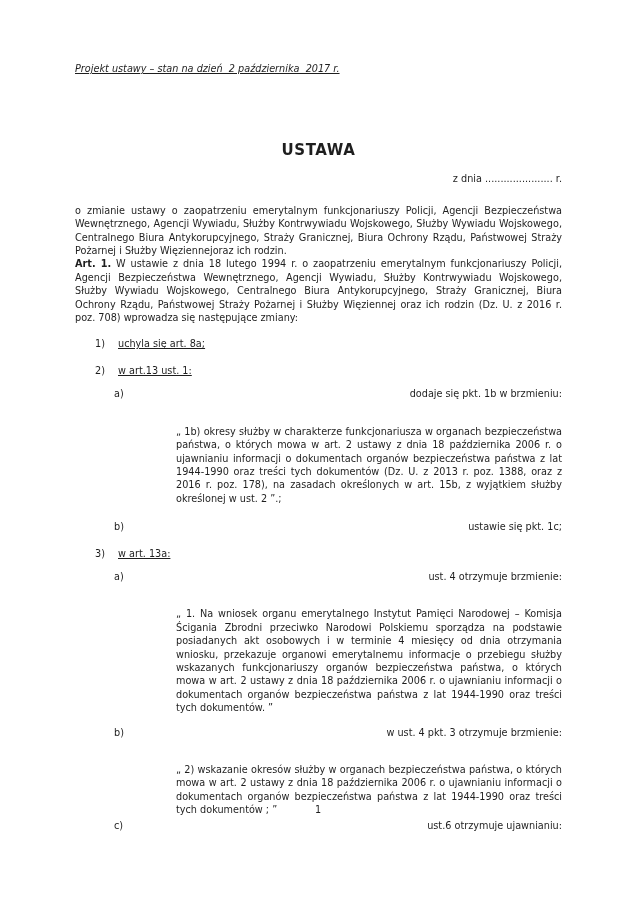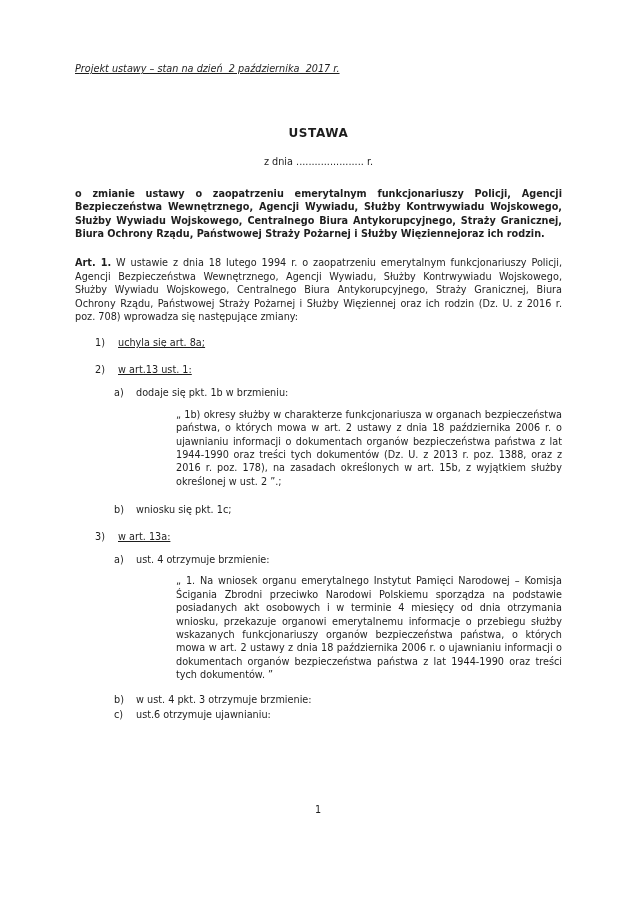--- a/index.html
+++ b/index.html
@@ -16,49 +16,49 @@
     line-height: 13.4px;
     padding: 62px 74px 0 75px;
     overflow: hidden;
   }
   .header-note {
     font-style: italic;
     text-decoration: underline;
     white-space: pre-wrap;
   }
   .title {
-    margin-top: 51px;
+    margin-top: 68px;
     text-align: center;
     font-weight: bold;
-    font-size: 12px;
+    font-size: 15px;
     line-height: 14px;
     letter-spacing: 0.6px;
   }
-  .date-line { margin-top: 15px; text-align: center; }
+  .date-line { margin-top: 15px; text-align: right; }
   .subject {
     margin-top: 18px;
-    font-weight: bold;
+    font-weight: normal;
     text-align: justify;
   }
-  .art { margin-top: 16px; text-align: justify; }
+  .art { margin-top: 0; text-align: justify; }
   .art .label { font-weight: bold; }
   .list { margin-top: 13px; }
   .list > :first-child { margin-top: 0; }
   .item-l1 { display: flex; margin-left: 20px; margin-top: 13px; }
   .item-l1 > .marker { flex: 0 0 23px; }
   .item-l1 > .text { flex: 1; text-decoration: underline; }
   .item-group { margin-top: 13px; }
   .item-group > .item-l1 { margin-top: 0; }
   .item-l2 { margin-left: 39px; margin-top: 10px; }
   .item-l2 .row { display: flex; }
   .item-l2 .marker { flex: 0 0 22px; }
-  .item-l2 .text { flex: 1; }
+  .item-l2 .text { flex: 1; text-align: right; }
   .quote {
     margin-left: 62px;
-    margin-top: 8px;
+    margin-top: 24px;
     text-align: justify;
   }
   .mt15 { margin-top: 15px; }
   .mt11 { margin-top: 11px; }
   .mt2  { margin-top: 2px; }
   .page-number {
     position: absolute;
     top: 803px;
     left: 0;
     width: 100%;
@@ -95,21 +95,21 @@
       <div class="item-l2">
         <div class="row">
           <span class="marker">a)</span>
           <span class="text">dodaje się pkt. 1b w brzmieniu:</span>
         </div>
         <div class="quote">„ 1b) okresy służby w charakterze funkcjonariusza w organach bezpieczeństwa państwa, o których mowa w art. 2 ustawy z dnia 18 października 2006 r. o ujawnianiu informacji o dokumentach organów bezpieczeństwa państwa z lat 1944-1990 oraz treści tych dokumentów (Dz. U. z 2013 r. poz. 1388, oraz z 2016 r. poz. 178), na zasadach określonych w art. 15b, z wyjątkiem służby określonej w ust. 2 ”.;</div>
       </div>
       <div class="item-l2 mt15">
         <div class="row">
           <span class="marker">b)</span>
-          <span class="text">wniosku się pkt. 1c;</span>
+          <span class="text">ustawie się pkt. 1c;</span>
         </div>
       </div>
     </div>
 
     <div class="item-group">
       <div class="item-l1">
         <span class="marker">3)</span>
         <span class="text">w art. 13a:</span>
       </div>
       <div class="item-l2">
@@ -117,20 +117,21 @@
           <span class="marker">a)</span>
           <span class="text">ust. 4 otrzymuje brzmienie:</span>
         </div>
         <div class="quote">„ 1. Na wniosek organu emerytalnego Instytut Pamięci Narodowej – Komisja Ścigania Zbrodni przeciwko Narodowi Polskiemu sporządza na podstawie posiadanych akt osobowych i w terminie 4 miesięcy od dnia otrzymania wniosku, przekazuje organowi emerytalnemu informacje o przebiegu służby wskazanych funkcjonariuszy organów bezpieczeństwa państwa, o których mowa w art. 2 ustawy z dnia 18 października 2006 r. o ujawnianiu informacji o dokumentach organów bezpieczeństwa państwa z lat 1944-1990 oraz treści tych dokumentów. ”</div>
       </div>
       <div class="item-l2 mt11">
         <div class="row">
           <span class="marker">b)</span>
           <span class="text">w ust. 4 pkt. 3 otrzymuje brzmienie:</span>
         </div>
+        <div class="quote">„ 2) wskazanie okresów służby w organach bezpieczeństwa państwa, o których mowa w art. 2 ustawy z dnia 18 października 2006 r. o ujawnianiu informacji o dokumentach organów bezpieczeństwa państwa z lat 1944-1990 oraz treści tych dokumentów ; ”</div>
       </div>
       <div class="item-l2 mt2">
         <div class="row">
           <span class="marker">c)</span>
           <span class="text">ust.6 otrzymuje ujawnianiu:</span>
         </div>
       </div>
     </div>
 
   </div>

